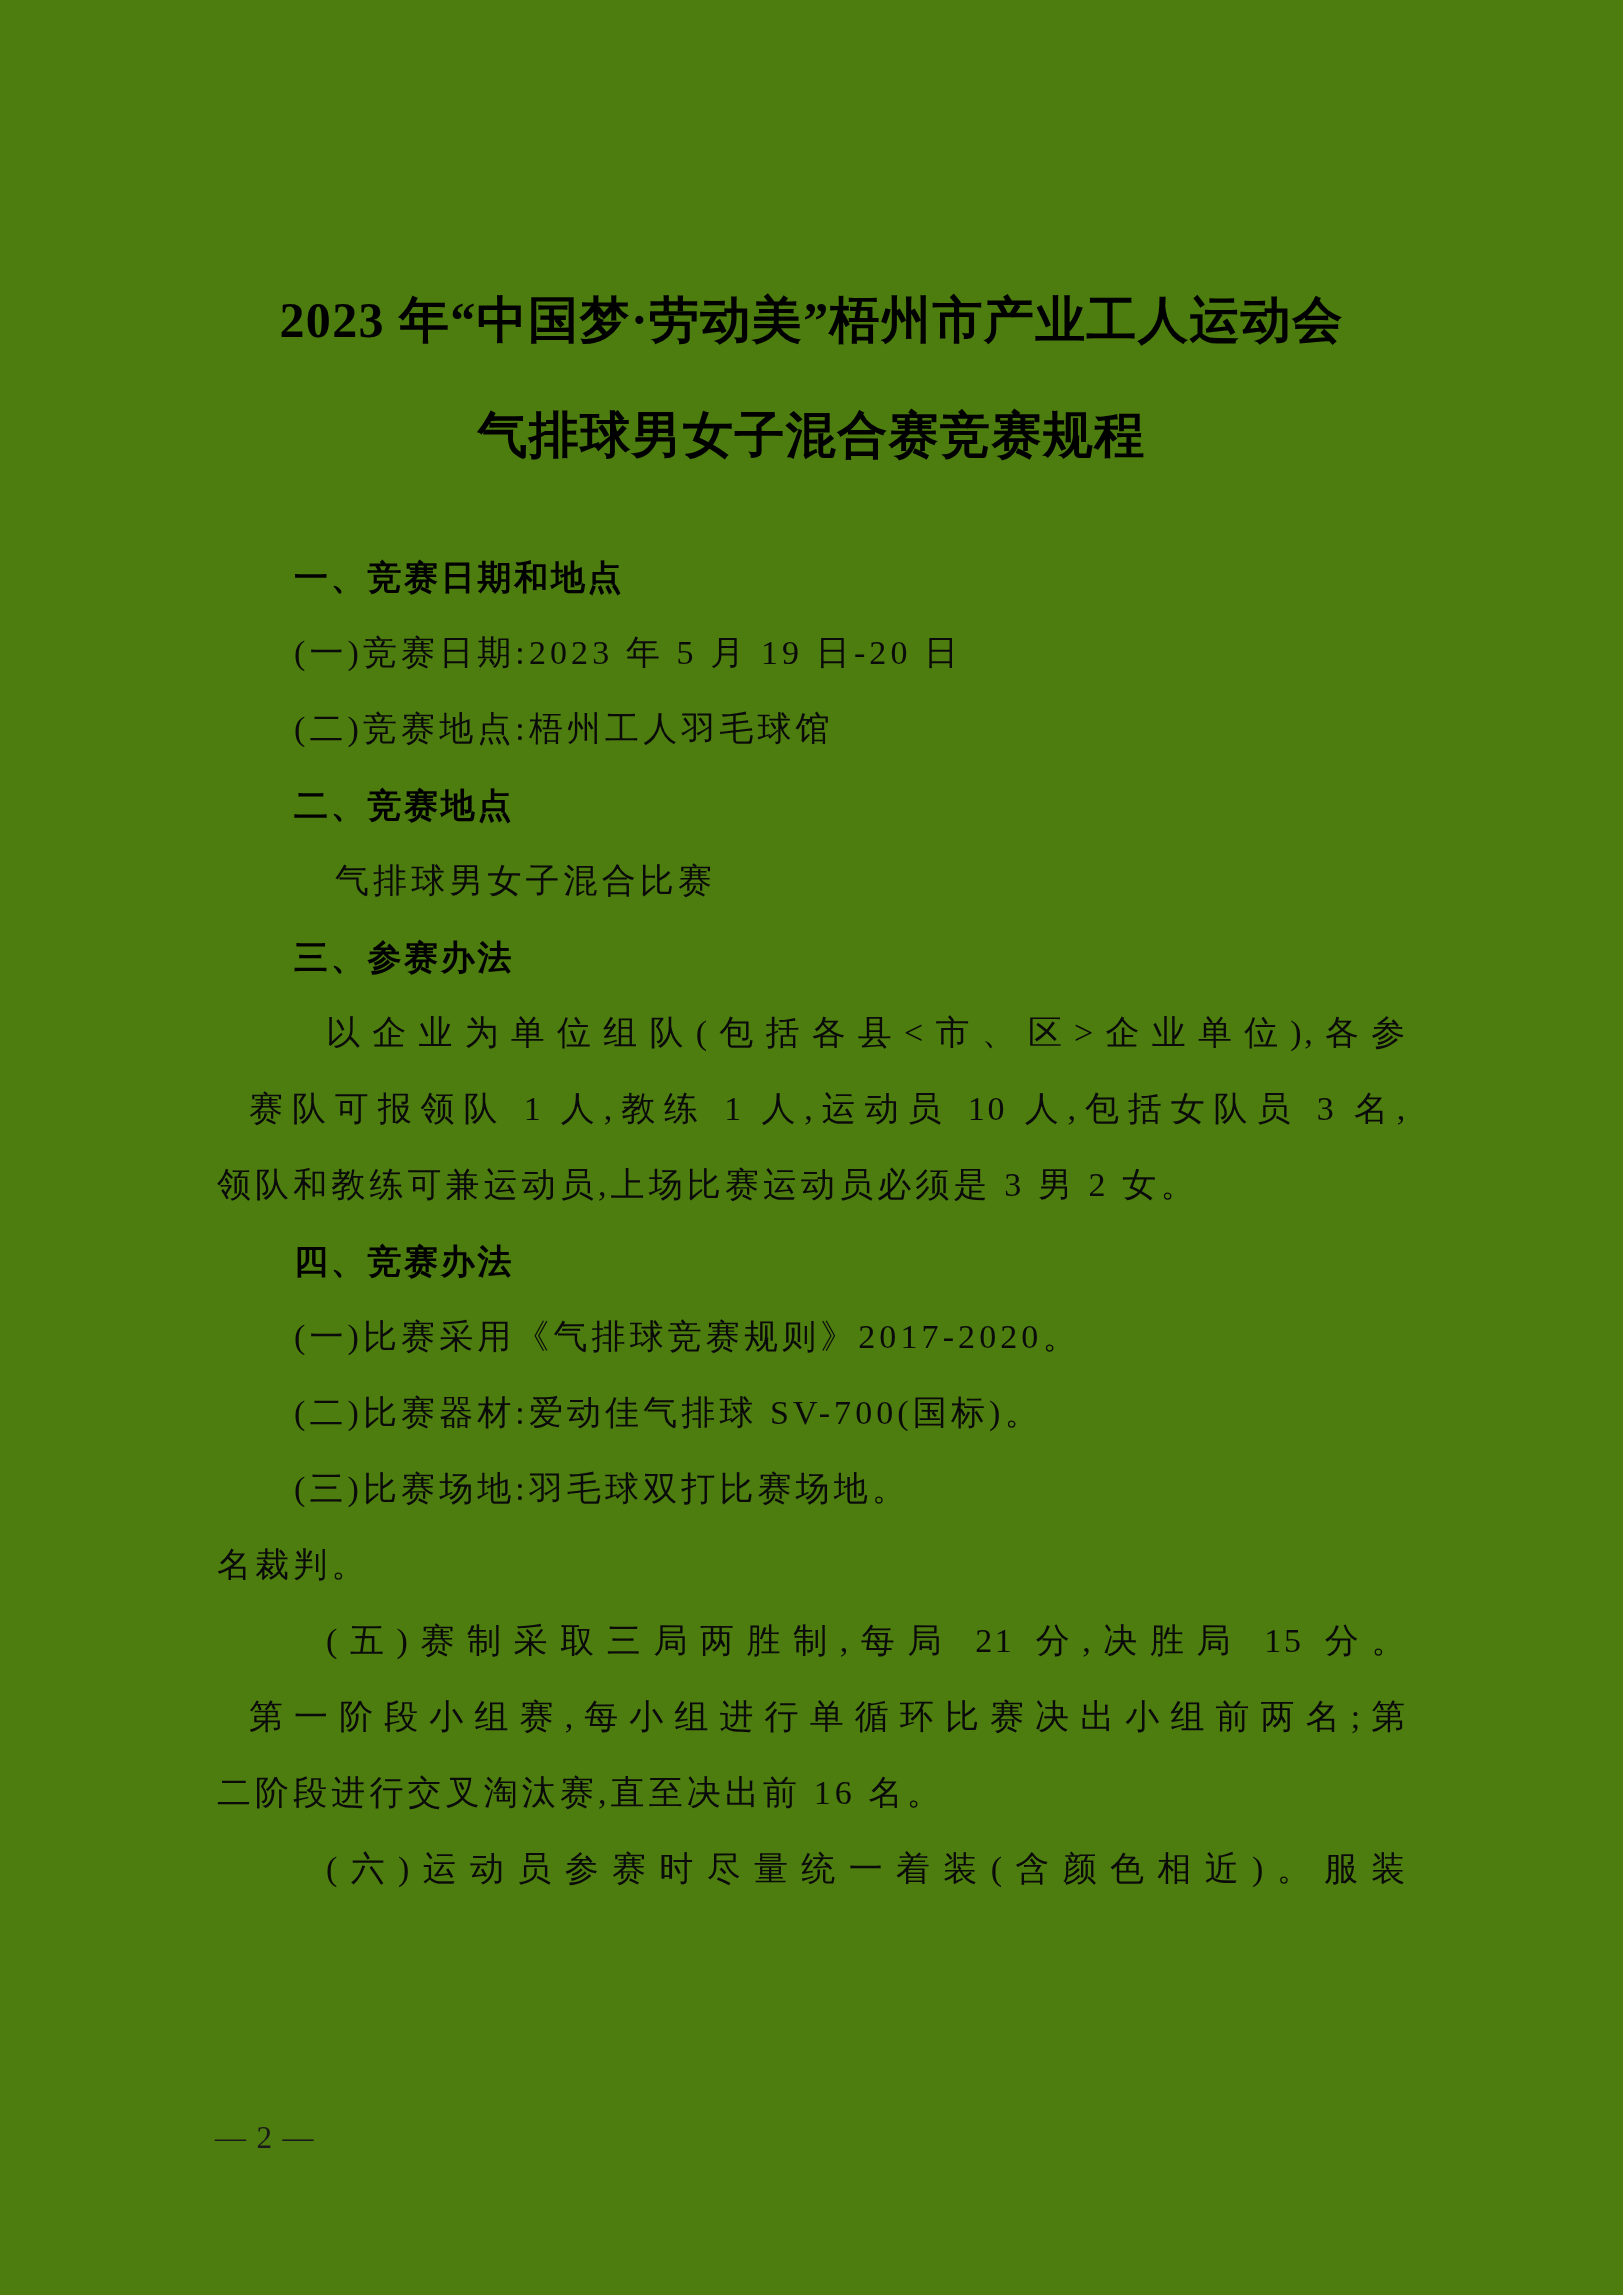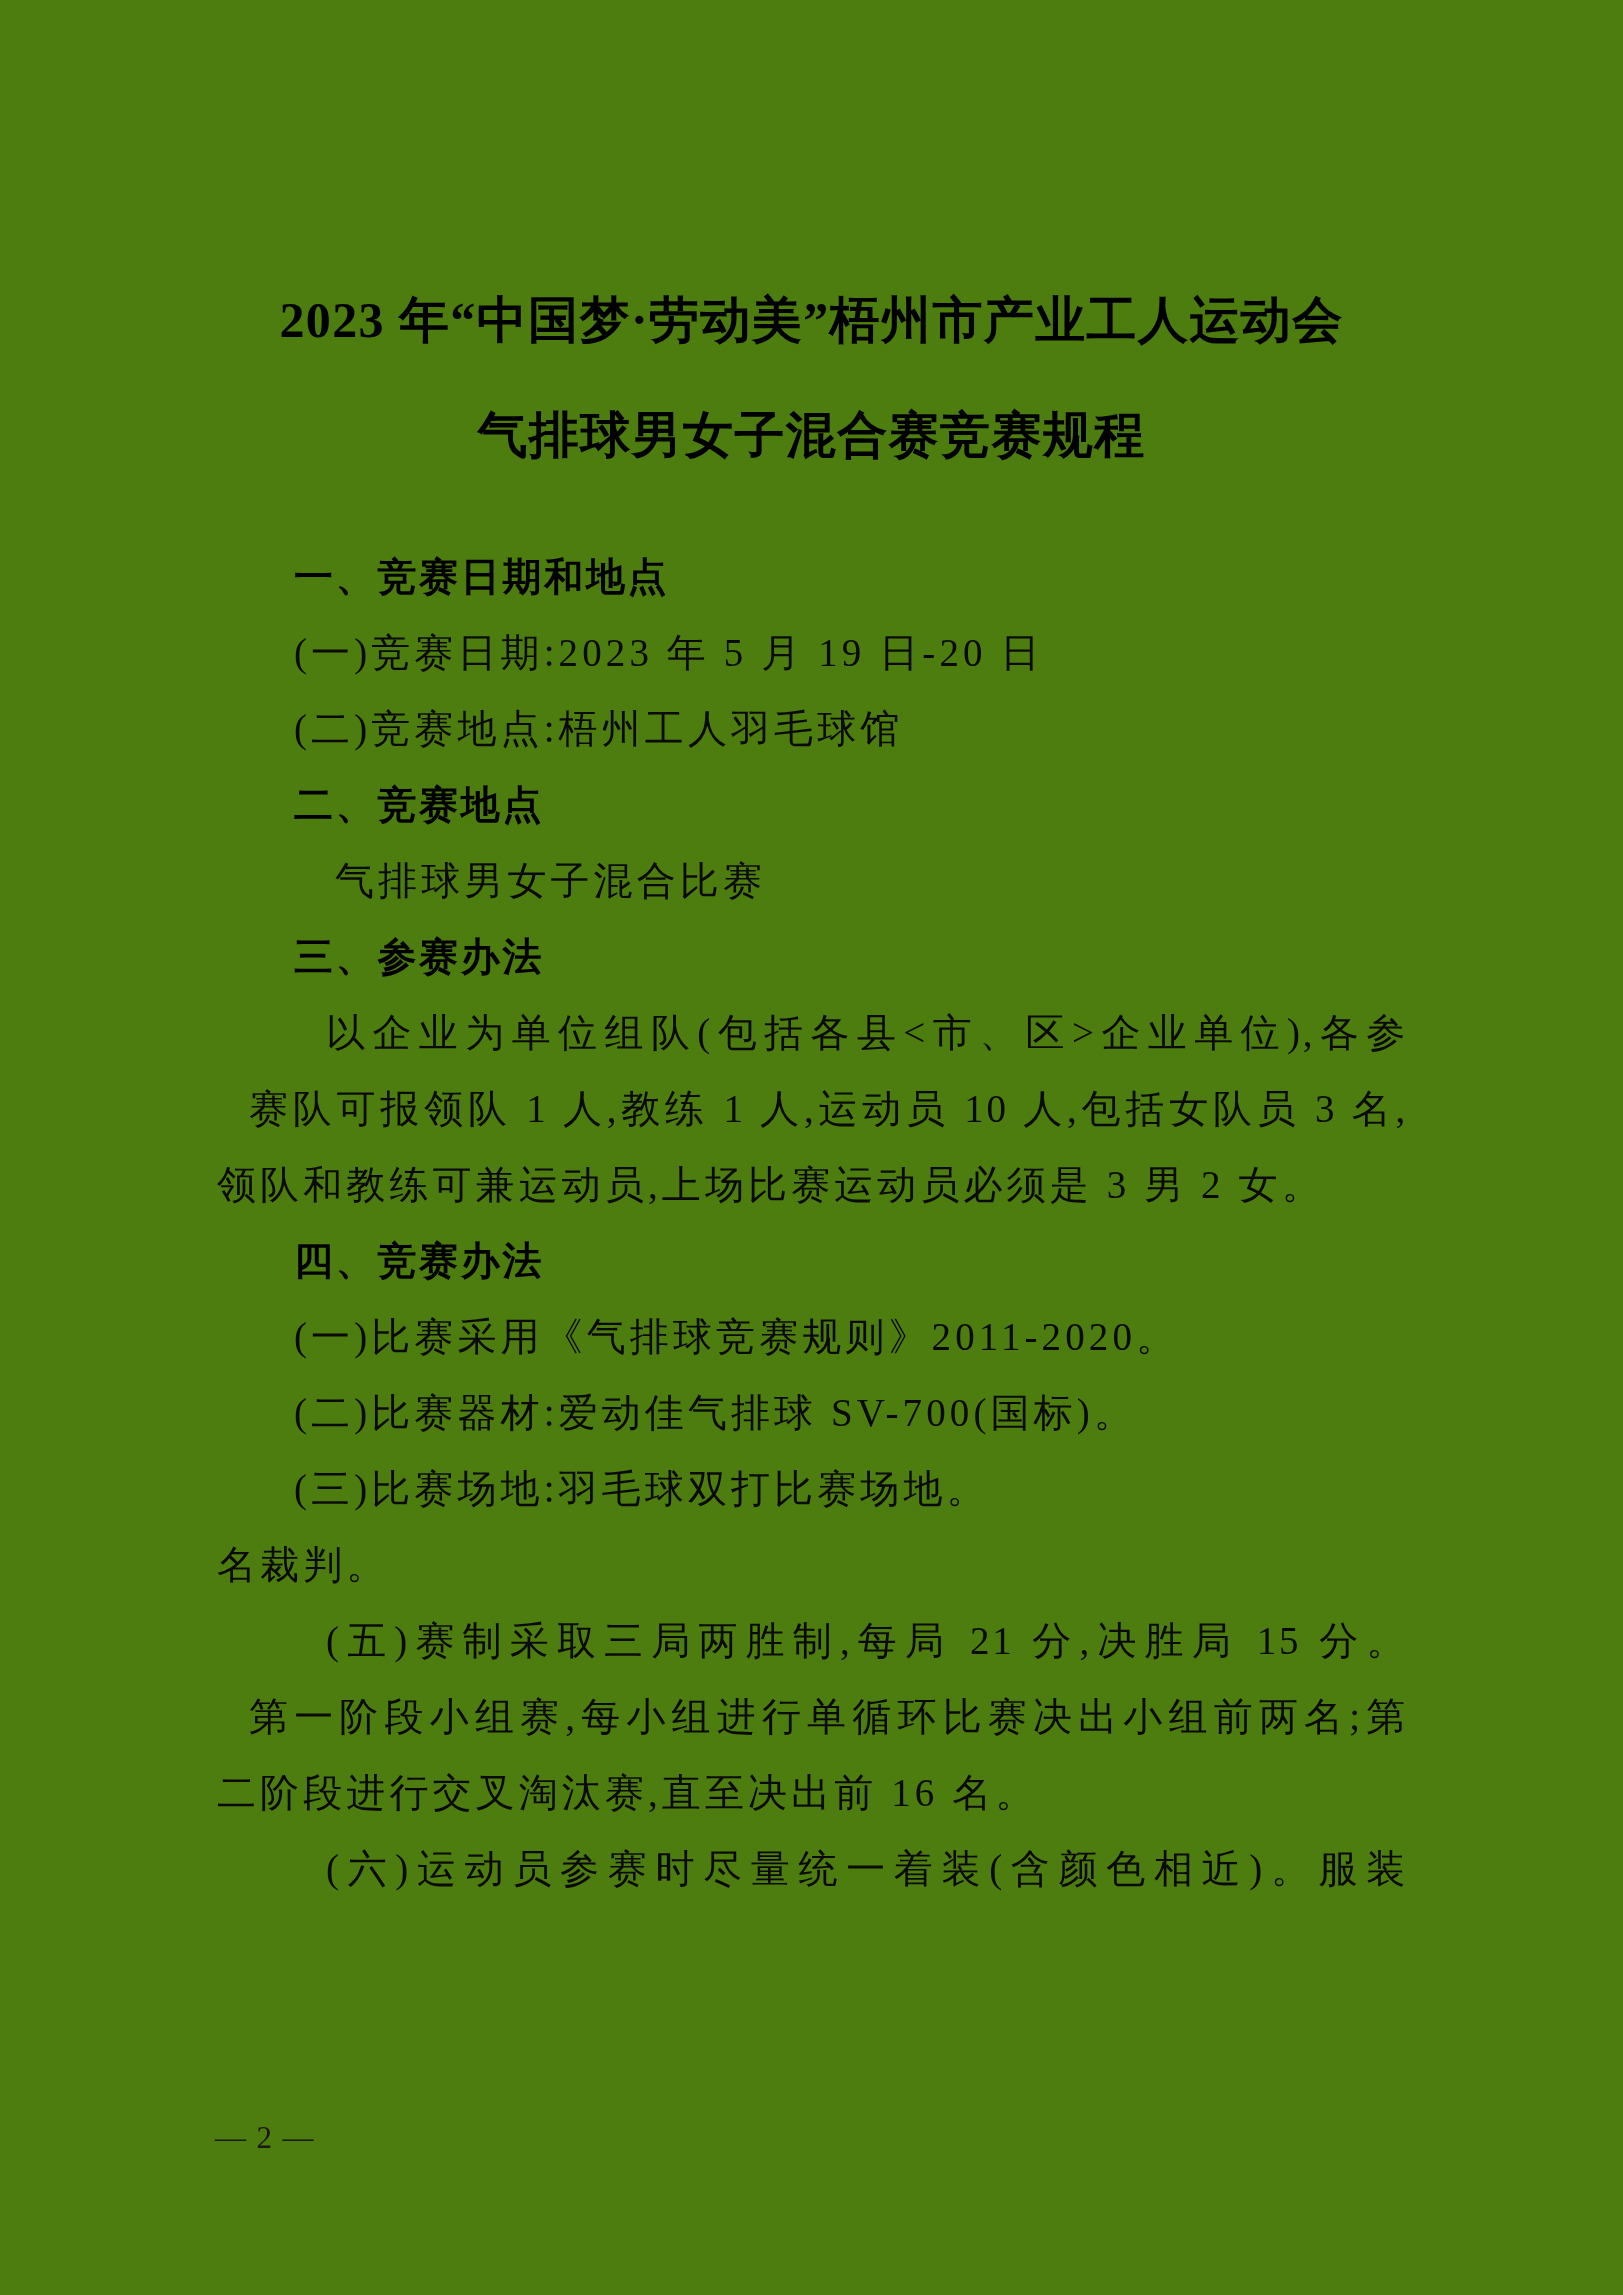--- a/index.html
+++ b/index.html
@@ -26,21 +26,21 @@
     font-size: 50px;
     line-height: 115px;
     letter-spacing: 1.4px;
     color: #000;
   }
   .body-block {
     position: absolute;
     top: 539px;
     left: 217px;
     width: 1191px;
-    font-size: 39px;
+    font-size: 34px;
     line-height: 76px;
   }
   .line {
     height: 76px;
     white-space: nowrap;
     letter-spacing: 4.1px;
   }
   .line.heading {
     font-family: "Liberation Sans", "DejaVu Sans", sans-serif;
     font-weight: 700;
@@ -81,21 +81,21 @@
     <div class="line heading indent">一、竞赛日期和地点</div>
     <div class="line indent">(一)竞赛日期:2023 年 5 月 19 日-20 日</div>
     <div class="line indent">(二)竞赛地点:梧州工人羽毛球馆</div>
     <div class="line heading indent">二、竞赛地点</div>
     <div class="line indent3">气排球男女子混合比赛</div>
     <div class="line heading indent">三、参赛办法</div>
     <div class="line indent justify">以企业为单位组队(包括各县&lt;市、区&gt;企业单位),各参</div>
     <div class="line justify">赛队可报领队 1 人,教练 1 人,运动员 10 人,包括女队员 3 名,</div>
     <div class="line">领队和教练可兼运动员,上场比赛运动员必须是 3 男 2 女。</div>
     <div class="line heading indent">四、竞赛办法</div>
-    <div class="line indent">(一)比赛采用《气排球竞赛规则》2011-2020。</div>
+    <div class="line indent">(一)比赛采用《气排球竞赛规则》2017-2020。</div>
     <div class="line indent">(二)比赛器材:爱动佳气排球 SV-700(国标)。</div>
     <div class="line indent">(三)比赛场地:羽毛球双打比赛场地。</div>
     <div class="line">名裁判。</div>
     <div class="line indent justify">(五)赛制采取三局两胜制,每局 21 分,决胜局 15 分。</div>
     <div class="line justify">第一阶段小组赛,每小组进行单循环比赛决出小组前两名;第</div>
     <div class="line">二阶段进行交叉淘汰赛,直至决出前 16 名。</div>
     <div class="line indent justify">(六)运动员参赛时尽量统一着装(含颜色相近)。服装</div>
   </div>
 
   <div class="page-number">— 2 —</div>

